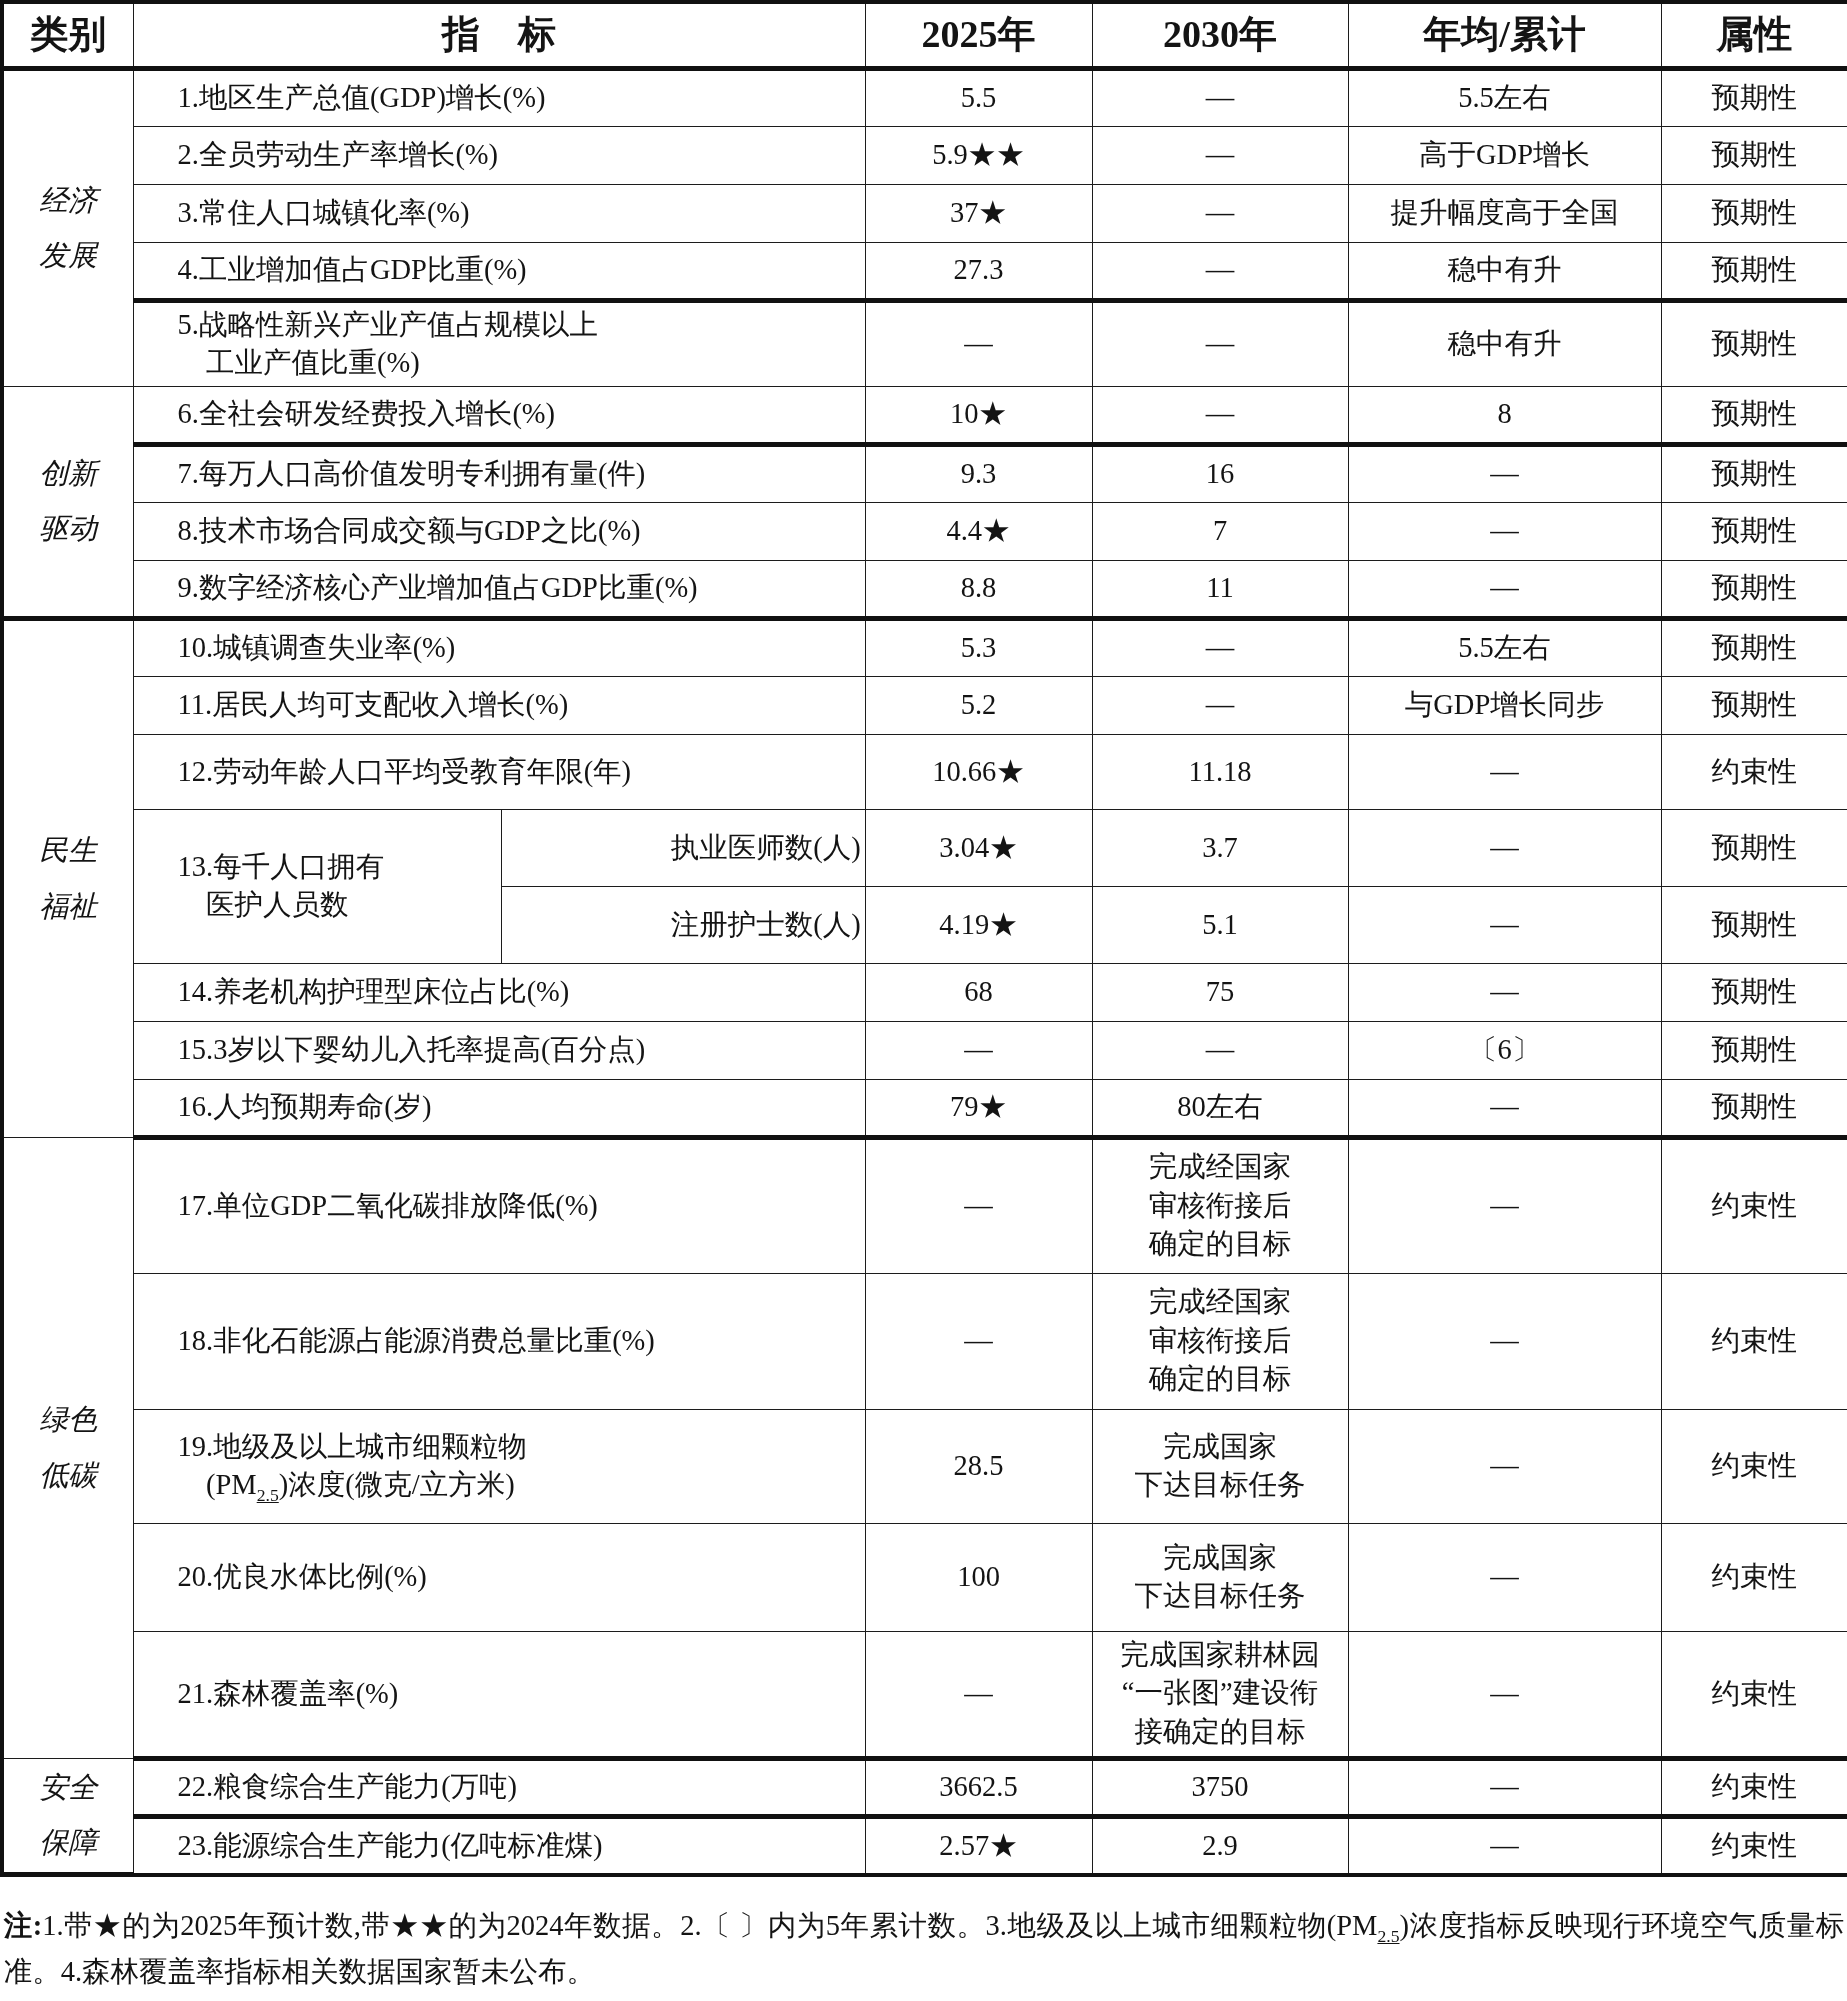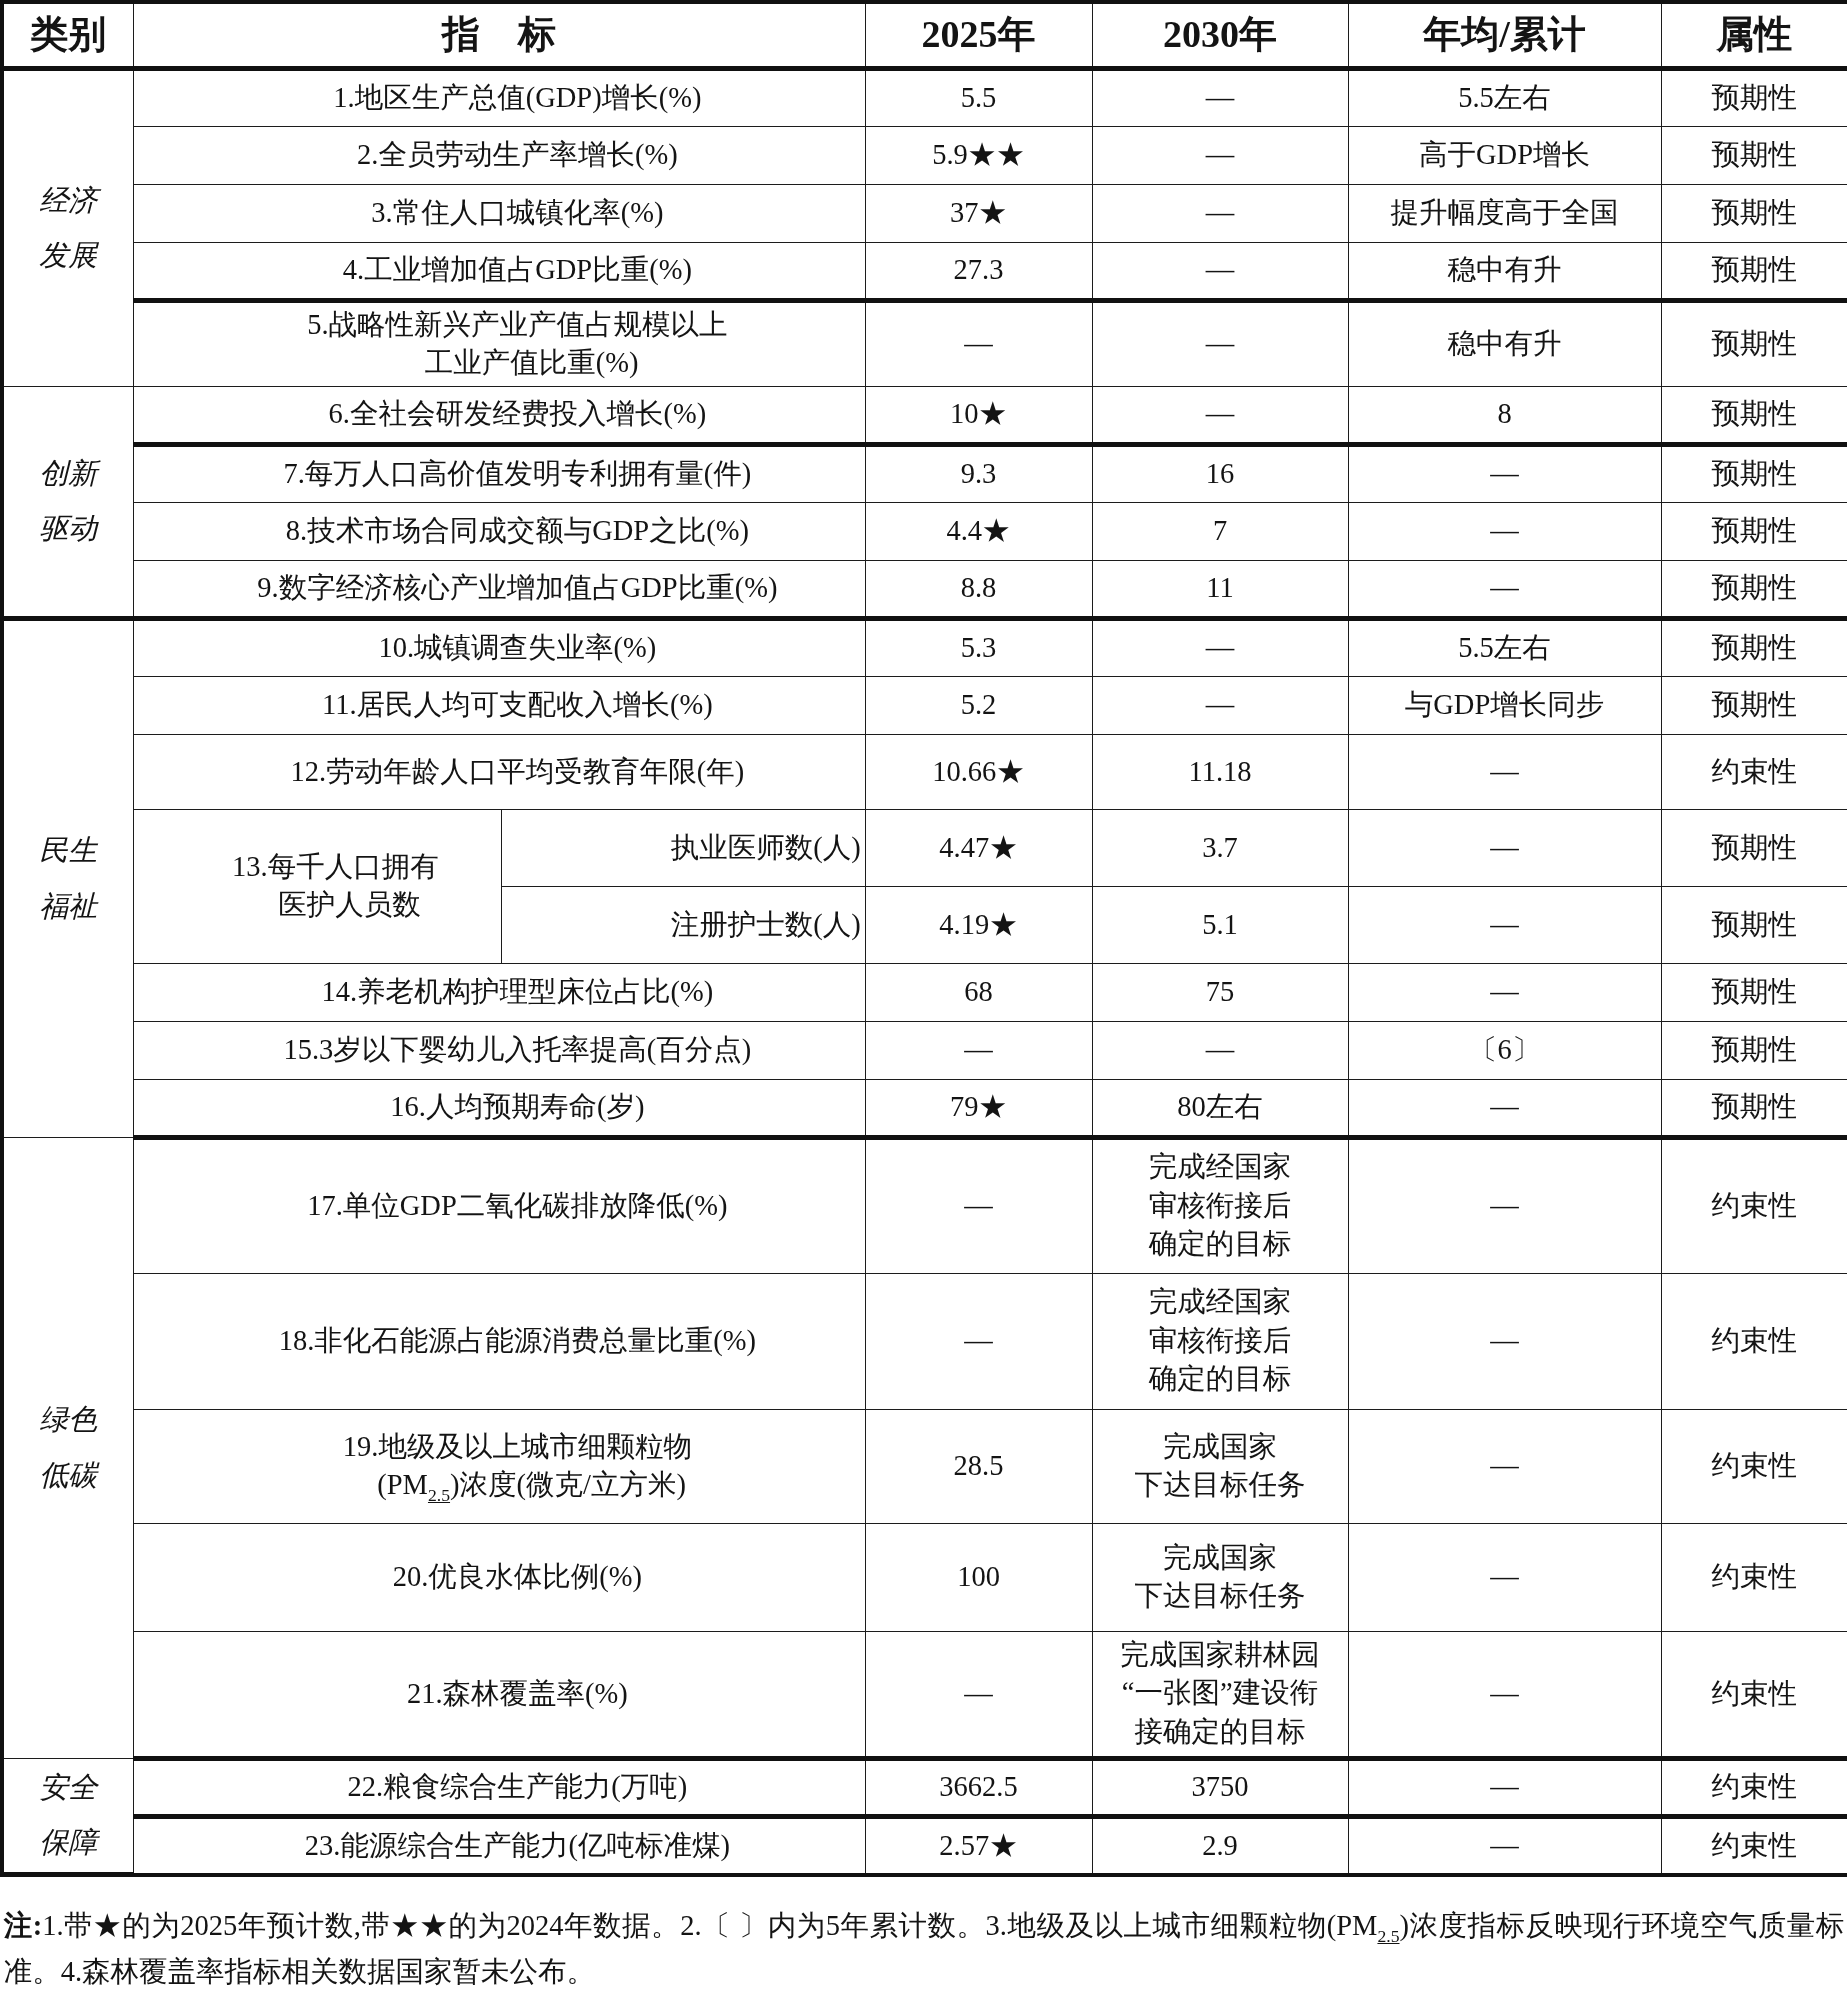--- a/index.html
+++ b/index.html
@@ -28,21 +28,21 @@
     text-align:center;
     vertical-align:middle;
     font-size:28.5px;
     padding:1.8px 3.7px;
     box-sizing:border-box;
     overflow:hidden;
   }
   thead th{font-size:38px;font-weight:bold;}
   tr.thick > td, tr.thick > th{border-bottom-width:5.5px;border-bottom-color:#111;}
   .c-cat{white-space:pre-line;font-size:29px;line-height:1.9;font-style:italic;}
-  .c-ind{text-align:center;padding-left:44px;padding-right:7.3px;}
+  .c-ind{text-align:left;padding-left:44px;padding-right:7.3px;}
   .c-sub{text-align:right;padding-left:18.4px;margin-top:12px;}
   .pre{white-space:pre-line;line-height:1.35;}
   .rh-h{height:66px;}
   .rh-s{height:58px;}
   .rh-5{height:86px;}
   .rh-12{height:75px;}
   .rh-13{height:77px;}
   .rh-17{height:136px;}
   .rh-19{height:114px;}
   .rh-20{height:108px;}
@@ -176,21 +176,21 @@
         <td class="c-ind" colspan="2">12.劳动年龄人口平均受教育年限(年)</td>
         <td>10.66★</td>
         <td>11.18</td>
         <td>—</td>
         <td>约束性</td>
       </tr>
       <tr class="rh-13">
         <td class="c-ind pre" rowspan="2">13.每千人口拥有
 　医护人员数</td>
         <td class="c-sub">执业医师数(人)</td>
-        <td>4.47★</td>
+        <td>3.04★</td>
         <td>3.7</td>
         <td>—</td>
         <td>预期性</td>
       </tr>
       <tr class="rh-13">
         <td class="c-sub">注册护士数(人)</td>
         <td>4.19★</td>
         <td>5.1</td>
         <td>—</td>
         <td>预期性</td>

